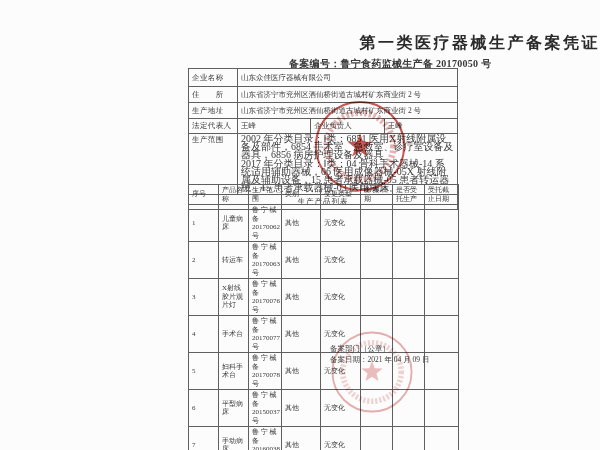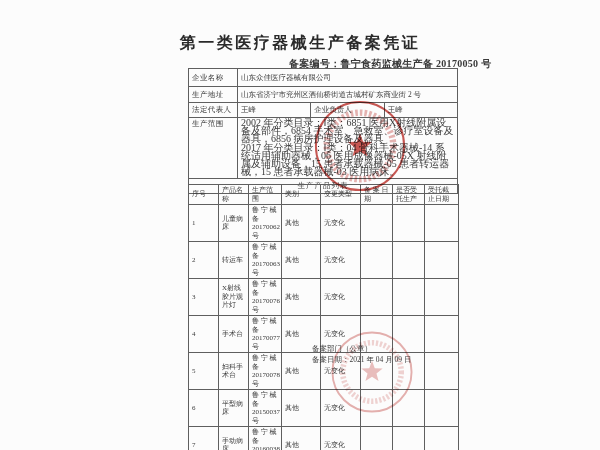--- a/index.html
+++ b/index.html
@@ -3,21 +3,21 @@
 <meta charset="utf-8">
 <style>
   html,body{margin:0;padding:0;}
   body{
     width:600px;height:450px;position:relative;overflow:hidden;
     background:#fcfcfc;
     font-family:"Liberation Serif", serif;
     color:#333;
   }
   .page-title{
-    position:absolute;top:33px;left:0;width:600px;text-align:center;
+    position:absolute;top:33px;left:0;width:600px;text-align:right;
     font-size:16px;font-weight:700;letter-spacing:2.5px;color:#2a2a2a;
   }
   .record-line{
     position:absolute;top:57px;left:289px;
     font-size:10px;font-weight:700;letter-spacing:.3px;color:#3a3a3a;
   }
   table{border-collapse:collapse;table-layout:fixed;}
   td,th{
     border:1px solid #5f5f5f;font-size:7.5px;font-weight:400;
     padding:1px 3px;vertical-align:middle;color:#3a3a3a;
@@ -26,38 +26,42 @@
   .info-table{position:absolute;left:188px;top:68px;width:270px;}
   .lbl{width:42px;letter-spacing:.4px;margin-top:36px;}
   .r1 td{height:15px;} .r2 td{height:13px;} .r3 td{height:13px;} .r4 td{height:12px;}
   .scope-row td{height:45px;vertical-align:top;}
   .scope-cell div{margin:0 0 1px;line-height:8px;font-size:10px;}
   .section-row td{text-align:center;height:12px;letter-spacing:1px;margin-top:16px;}
   .product-table{position:absolute;left:188px;top:184px;width:270px;}
   .product-table th{font-size:7px;text-align:left;vertical-align:middle;line-height:8.5px;height:15px;}
   .product-table td{font-size:7px;line-height:8.5px;height:15px;vertical-align:middle;margin-left:41px;}
   .footer{
-    position:absolute;left:312px;top:343px;font-size:7.5px;line-height:11px;color:#3a3a3a;
+    position:absolute;left:330px;top:343px;font-size:7.5px;line-height:11px;color:#3a3a3a;
   }
   .seal{position:absolute;mix-blend-mode:multiply;pointer-events:none;}
   .seal-main{left:311px;top:97px;width:98px;height:98px;opacity:.85;}
   .seal-footer{left:329px;top:329px;width:86px;height:86px;opacity:.4;}
 </style>
 </head>
 <body>
 
 <div class="page-title">第一类医疗器械生产备案凭证</div>
 
 <div class="record-line">备案编号：鲁宁食药监械生产备 20170050 号</div>
 
 <table class="info-table">
   <tbody>
       <tr class="r1">
     <td class="lbl">企业名称</td>
     <td colspan="3">山东众佳医疗器械有限公司</td>
+  </tr>
+  <tr class="r2">
+    <td class="lbl">住　　所</td>
+    <td colspan="3">山东省济宁市兖州区酒仙桥街道古城村矿东商业街 2 号</td>
   </tr>
   <tr class="r3">
     <td class="lbl">生产地址</td>
     <td colspan="3">山东省济宁市兖州区酒仙桥街道古城村矿东商业街 2 号</td>
   </tr>
   <tr class="r4">
     <td class="lbl">法定代表人</td>
     <td style="width:62px">王峰</td>
     <td style="width:48px">企业负责人</td>
     <td>王峰</td>

